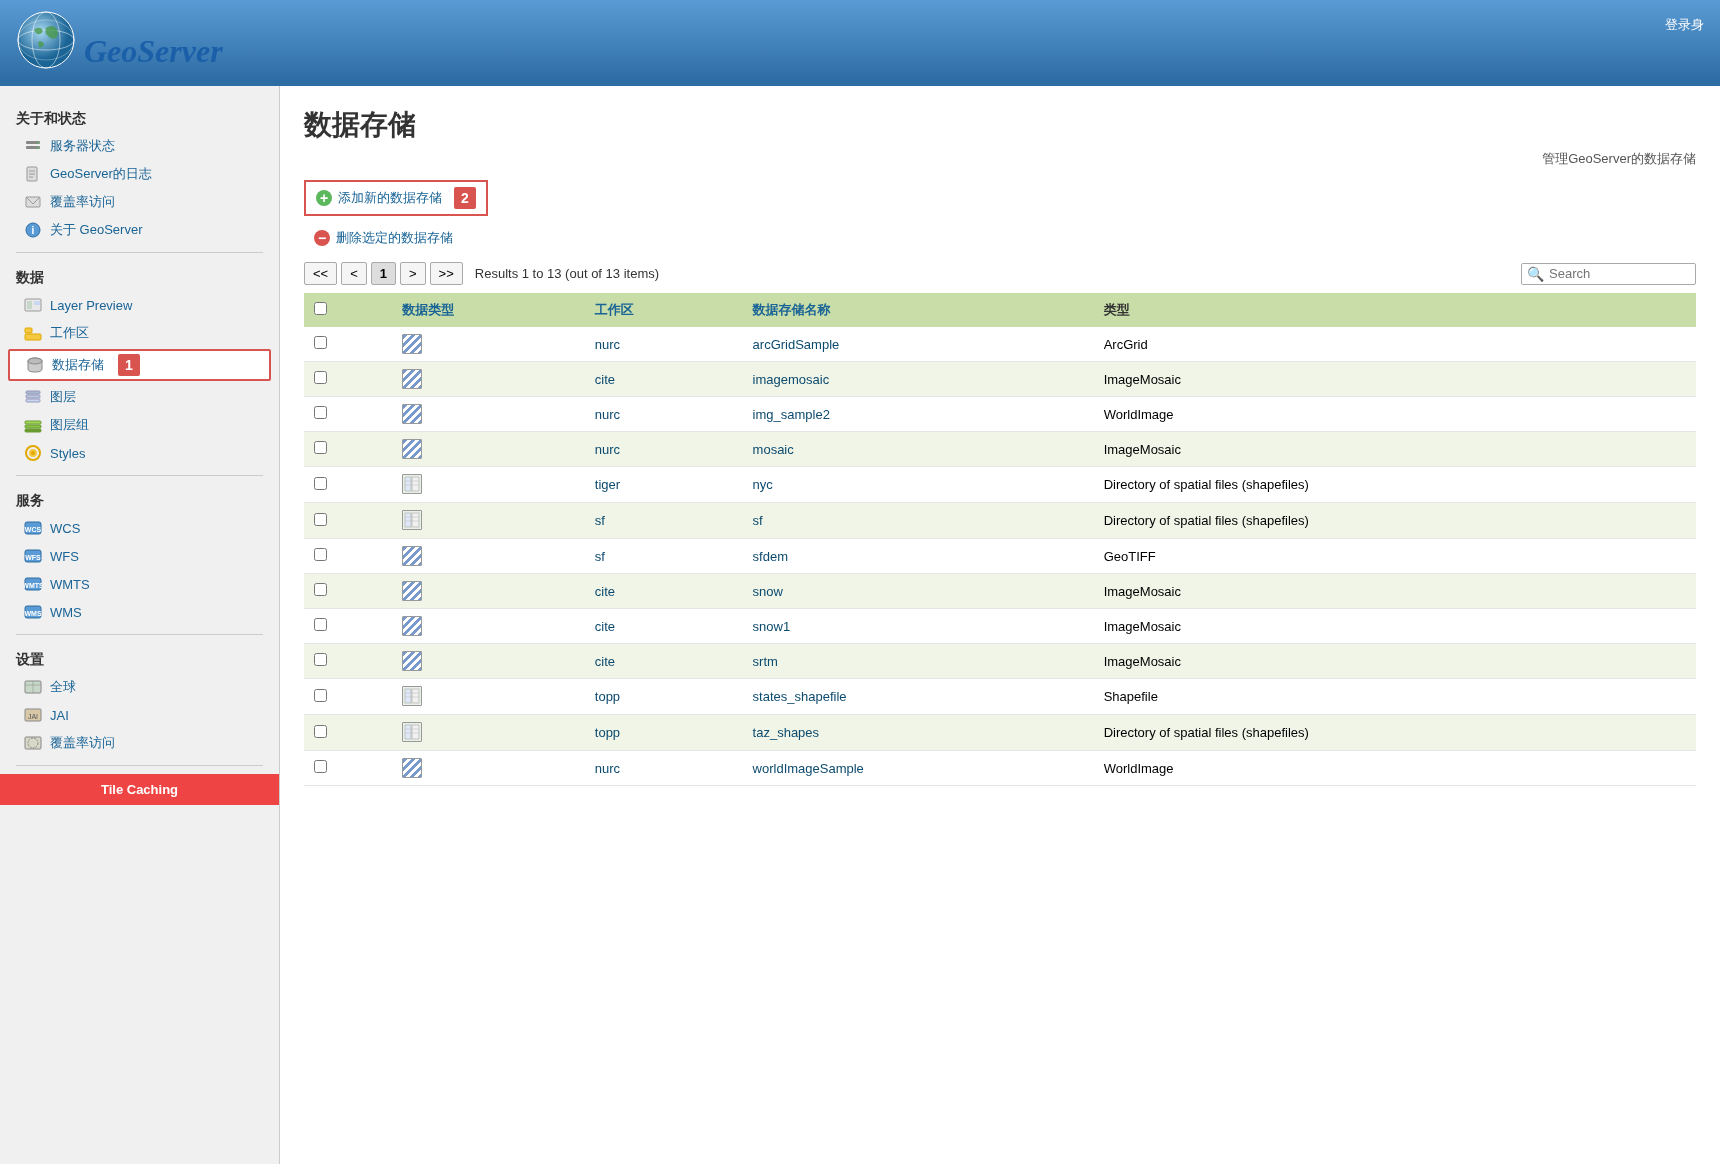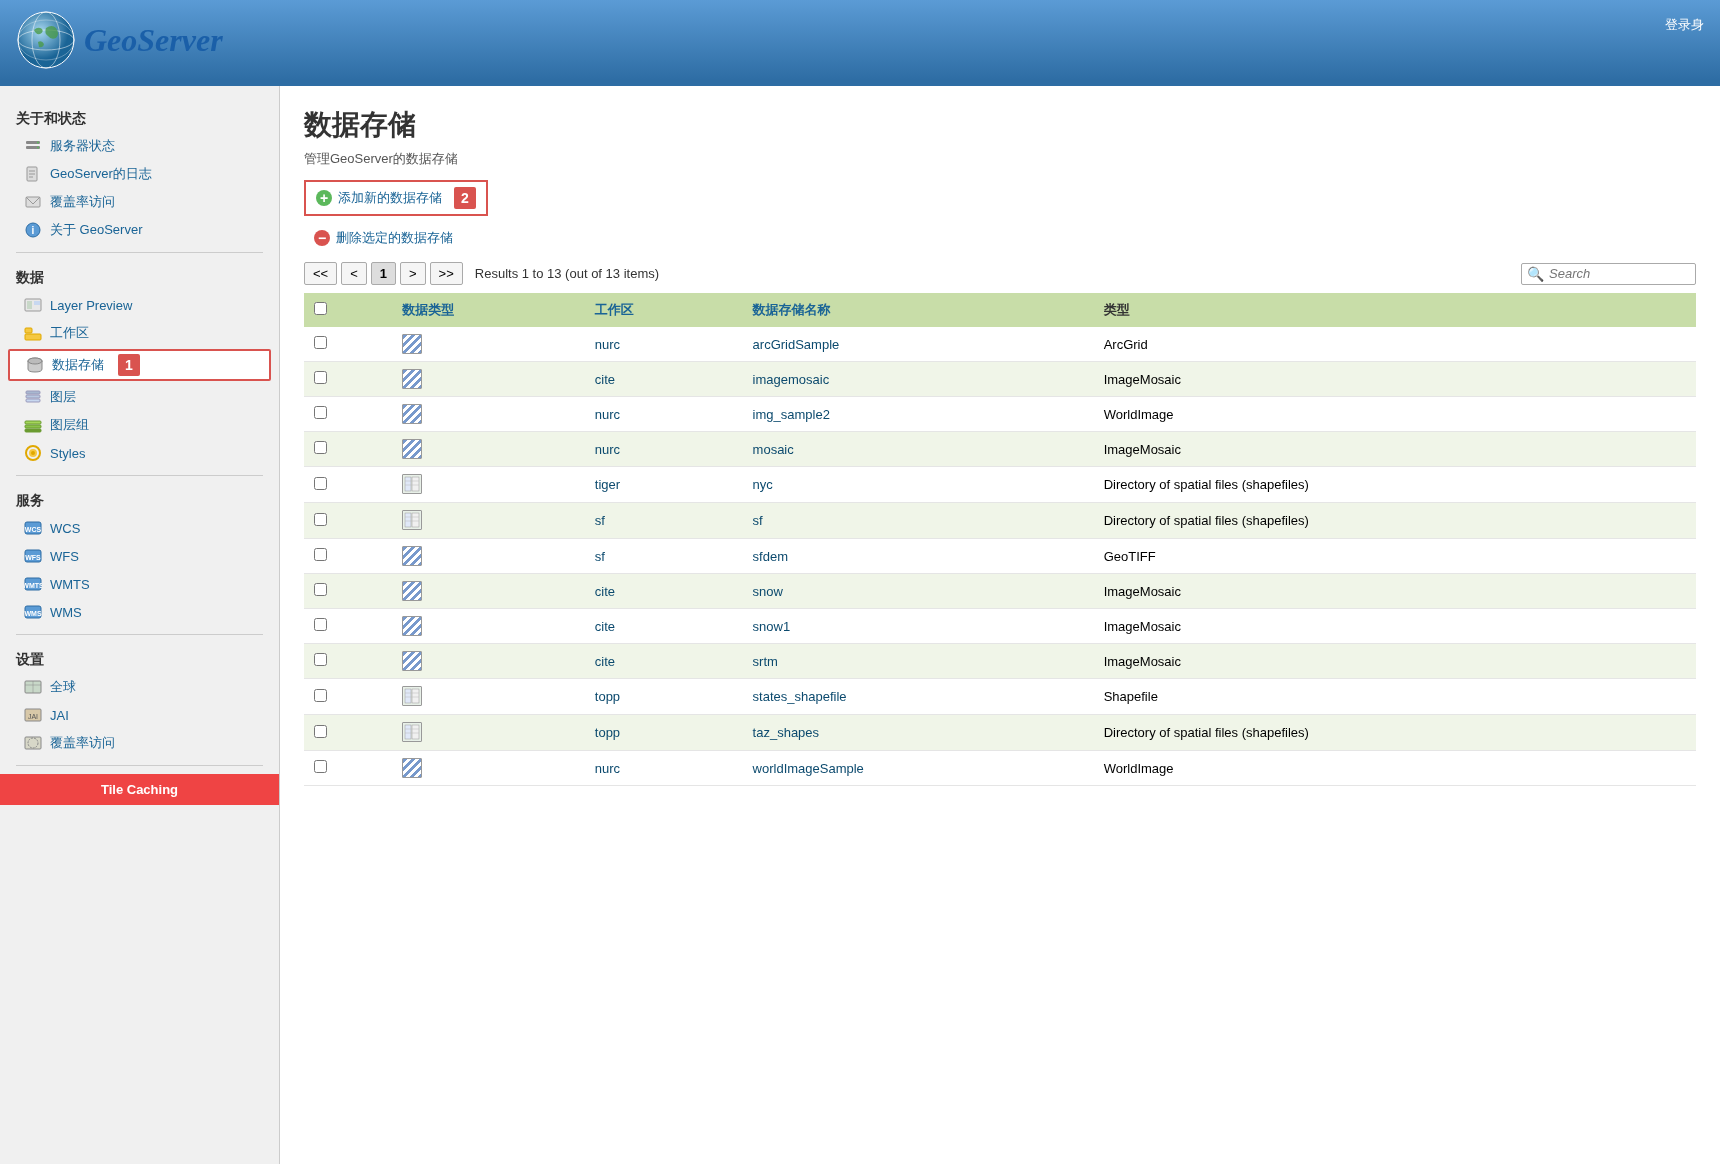--- a/index.html
+++ b/index.html
@@ -9,21 +9,21 @@
     #header {
       background: linear-gradient(to bottom, #5b9bd5 0%, #2e6da4 100%);
       height: 80px;
       display: flex;
       align-items: center;
       padding: 0 16px;
       position: relative;
     }
     #header .logo-area {
       display: flex;
-      align-items: center;
+      align-items: flex-end;
       gap: 8px;
     }
     #header .logo-text {
       font-size: 32px;
       font-weight: bold;
       color: #1a5fa8;
       font-family: Georgia, serif;
       font-style: italic;
     }
     #header .logo-globe {
@@ -114,20 +114,21 @@
     }
     #main h1 {
       font-size: 28px;
       color: #333;
       margin-bottom: 6px;
     }
     #main .subtitle {
       color: #555;
       margin-bottom: 12px;
       font-size: 13px;
+      text-align: right;
     }
 
     
     .action-btn {
       display: inline-flex;
       align-items: center;
       gap: 6px;
       padding: 5px 10px;
       border: none;
       background: none;
@@ -198,21 +199,20 @@
       border: 1px solid #aaa;
       background: #fff;
       padding: 2px 6px;
       border-radius: 2px;
     }
     .search-box-wrap input {
       border: none;
       outline: none;
       font-size: 13px;
       width: 140px;
-      font-style: italic;
     }
     .search-icon-char {
       color: #888;
       font-size: 14px;
       margin-right: 4px;
     }
 
     
     .data-table {
       width: 100%;

